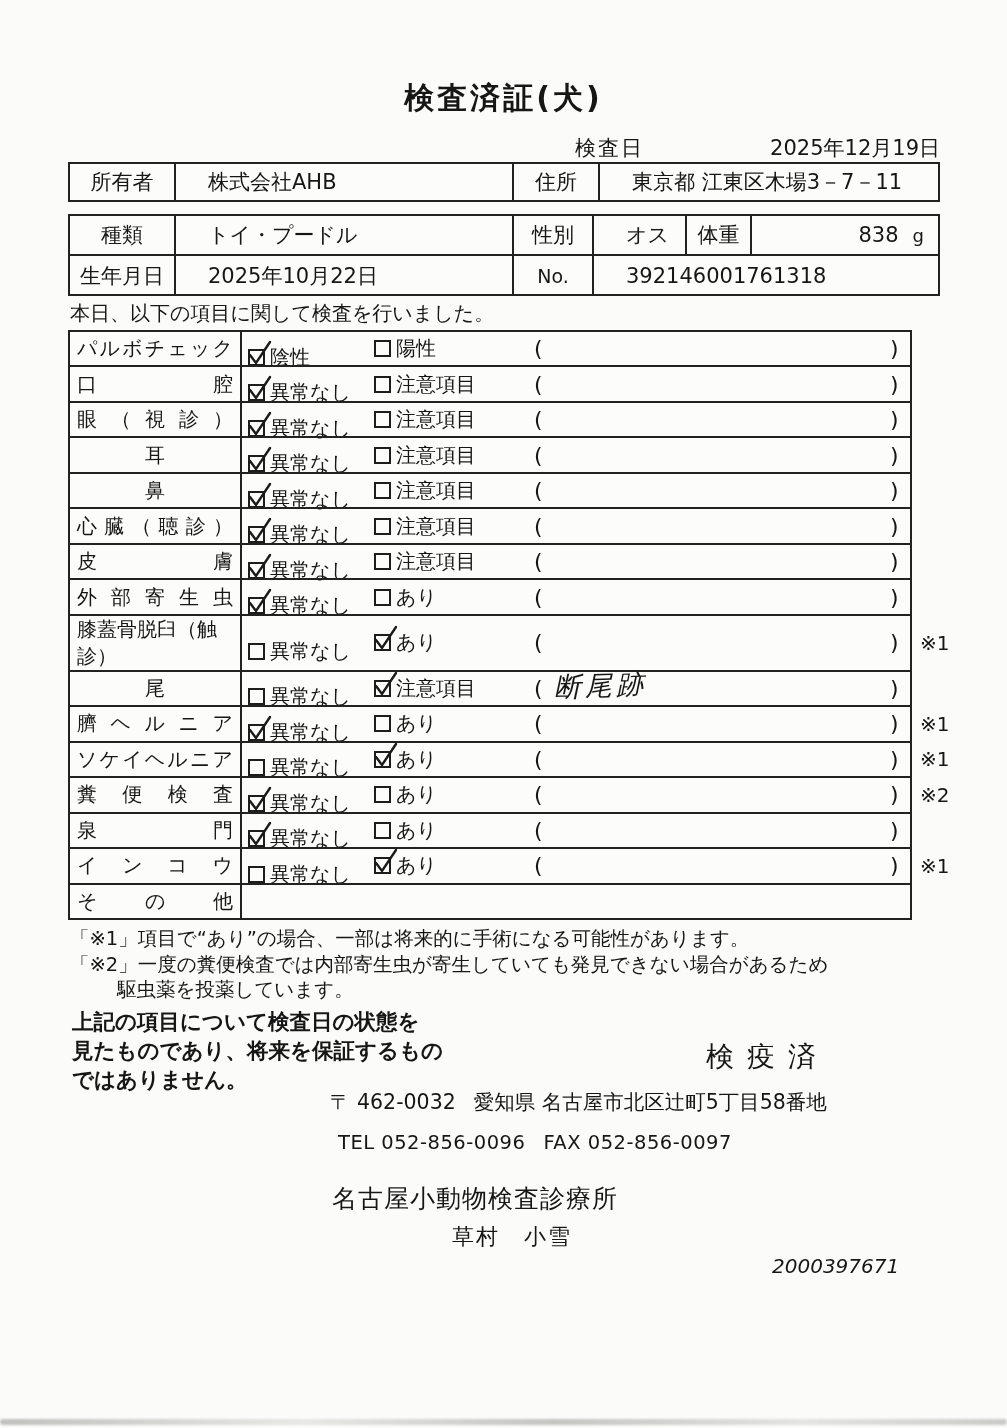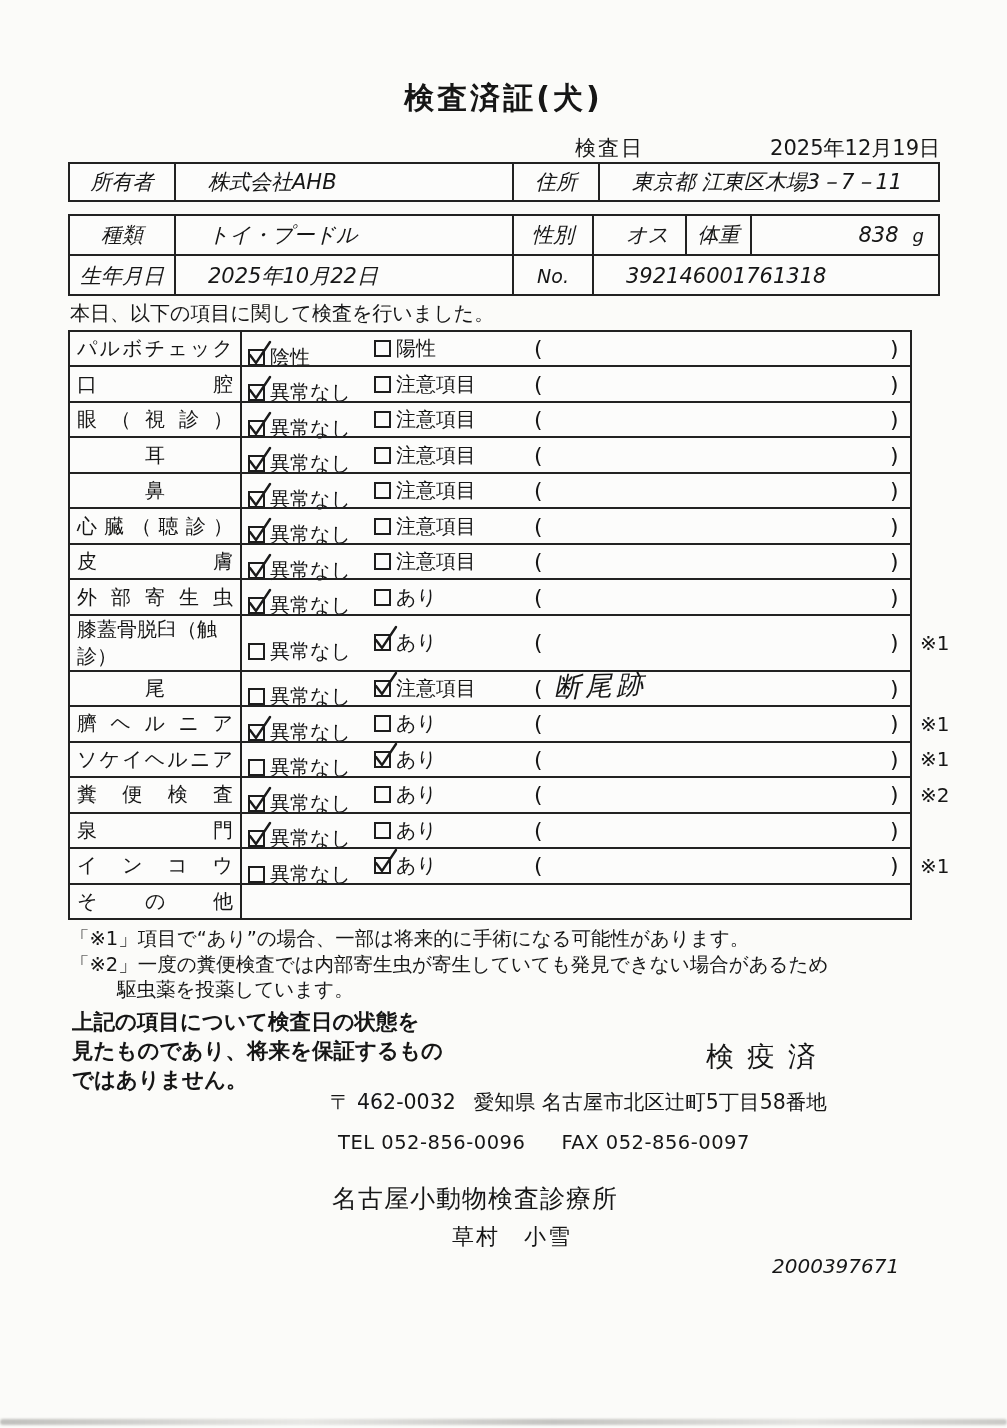--- a/index.html
+++ b/index.html
@@ -8,21 +8,21 @@
   .abs{position:absolute;}
 
   
   .doc-title{left:0;right:0;top:78px;text-align:center;font-size:30px;font-weight:600;letter-spacing:3px;}
   .insp-date-label{left:575px;top:134px;font-size:21px;letter-spacing:2px;}
   .insp-date-value{left:700px;top:134px;width:240px;text-align:right;font-size:21px;}
 
   
   .tbl{border:2px solid #222;background:#fcfcfb;box-sizing:border-box;}
   .grid{display:grid;height:100%;box-sizing:border-box;}
-  .cell{display:flex;align-items:center;box-sizing:border-box;padding:0 10px;font-size:21px;white-space:nowrap;overflow:visible;font-style:italic;}
+  .cell{display:flex;align-items:center;box-sizing:border-box;padding:0 10px;font-size:21px;white-space:nowrap;overflow:visible;}
   .cell.bl{border-left:2px solid #222;padding-left:32px;}
   .cell.ctr{justify-content:center;padding:0 4px;}
   .cell.rt{justify-content:flex-end;}
   .owner-table{left:68px;top:162px;width:872px;height:40px;}
   .owner-table .grid{grid-template-columns:104px 338px 86px 1fr;}
   .pet-table{left:68px;top:214px;width:872px;height:82px;}
   .pet-row{height:40px;box-sizing:border-box;}
   .pet-row.r1{border-bottom:2px solid #222;}
   .pet-row.r1 .grid{grid-template-columns:104px 338px 80px 93px 65px 1fr;}
   .pet-row.r2 .grid{grid-template-columns:104px 338px 80px 1fr;}
@@ -59,21 +59,21 @@
   .fn2b{left:117px;top:976px;font-size:19.5px;}
 
   
   .disclaimer{left:72px;top:1007px;font-size:21.5px;font-weight:600;line-height:29px;}
 
   .stamp{left:706px;top:1038px;font-size:28px;letter-spacing:13px;}
 
   .postal-line{left:330px;top:1088px;font-size:20.5px;}
   .postal-line .addr{margin-left:18px;}
   .tel-line{left:338px;top:1131px;font-size:19.5px;letter-spacing:.5px;}
-  .tel-line .fax{margin-left:36px;}
+  .tel-line .fax{margin-left:18px;}
   .clinic-name{left:332px;top:1182px;font-size:25px;letter-spacing:1px;font-family:Liberation Serif, serif;}
   .vet-name{left:452px;top:1222px;font-size:22px;letter-spacing:2px;}
   .serial{left:772px;top:1254px;font-size:20px;font-style:italic;}
 
   
   .scan-smudge{left:0;right:0;bottom:3px;height:6px;border-radius:3px;background:linear-gradient(to right,rgba(120,120,116,.45),rgba(175,175,170,.25) 30%,rgba(130,130,126,.45) 55%,rgba(175,175,170,.3) 80%,rgba(130,130,126,.4));filter:blur(1px);}
 </style>
 </head>
 <body>
 

